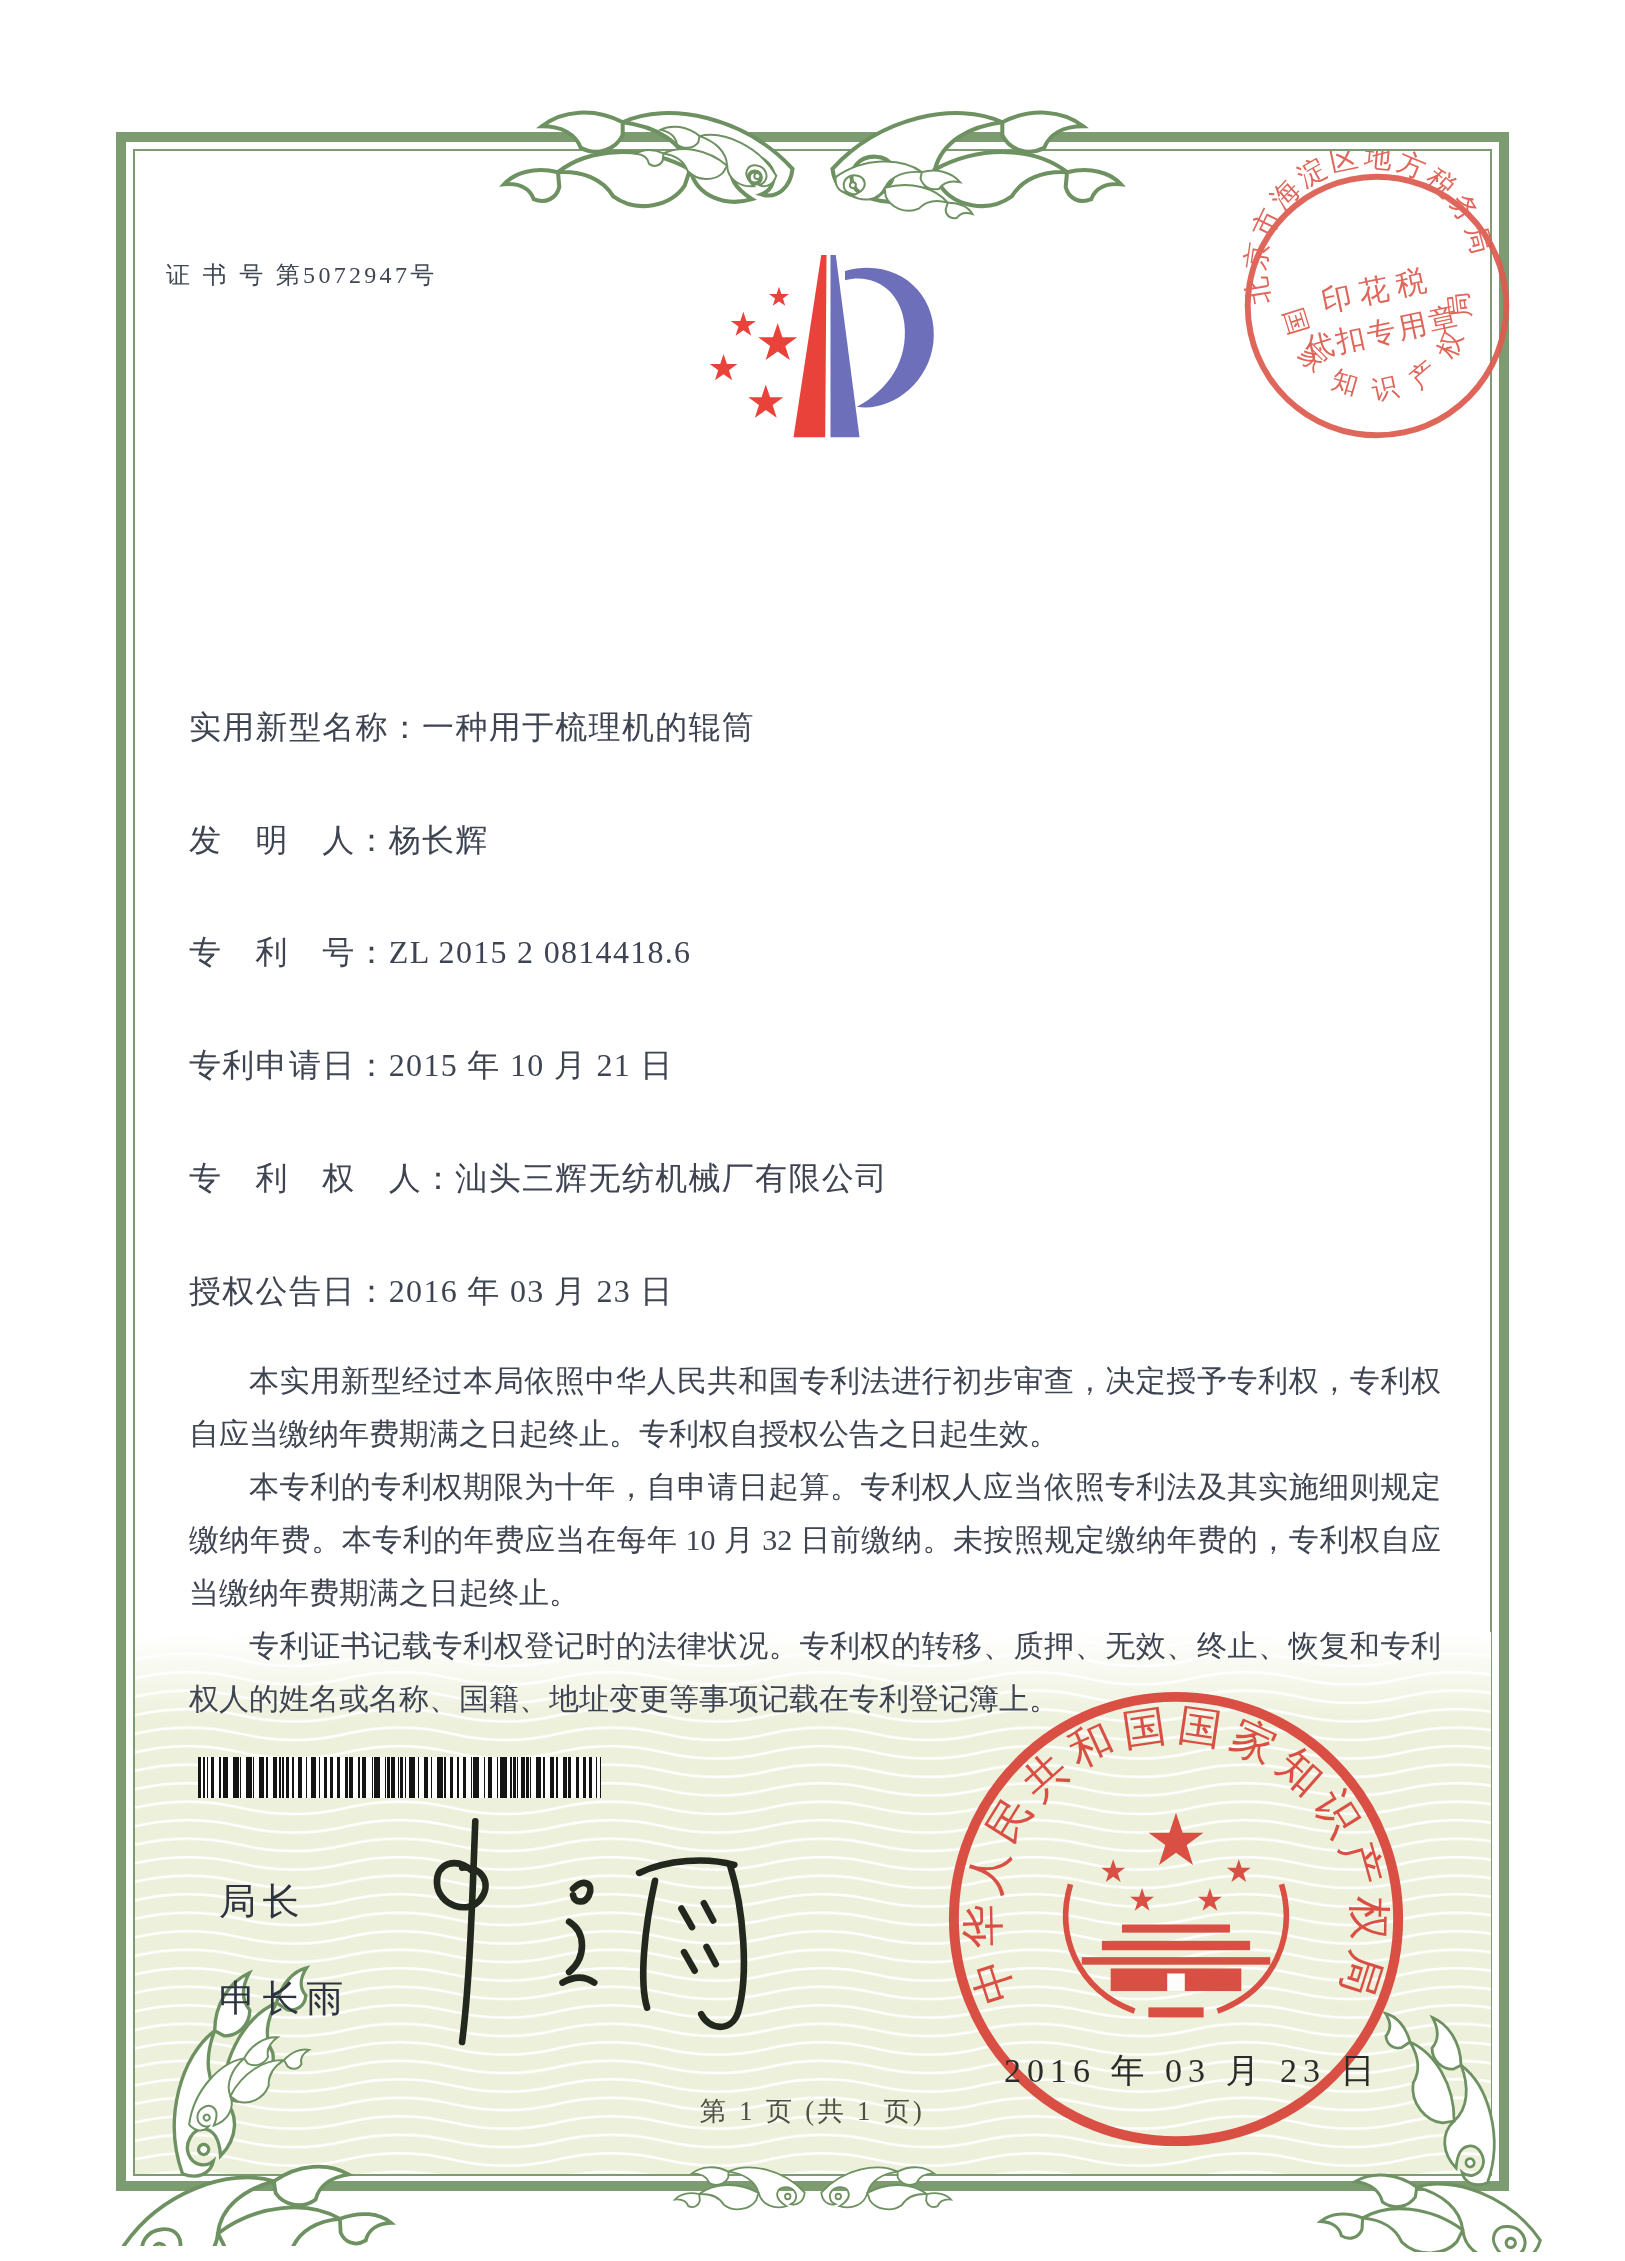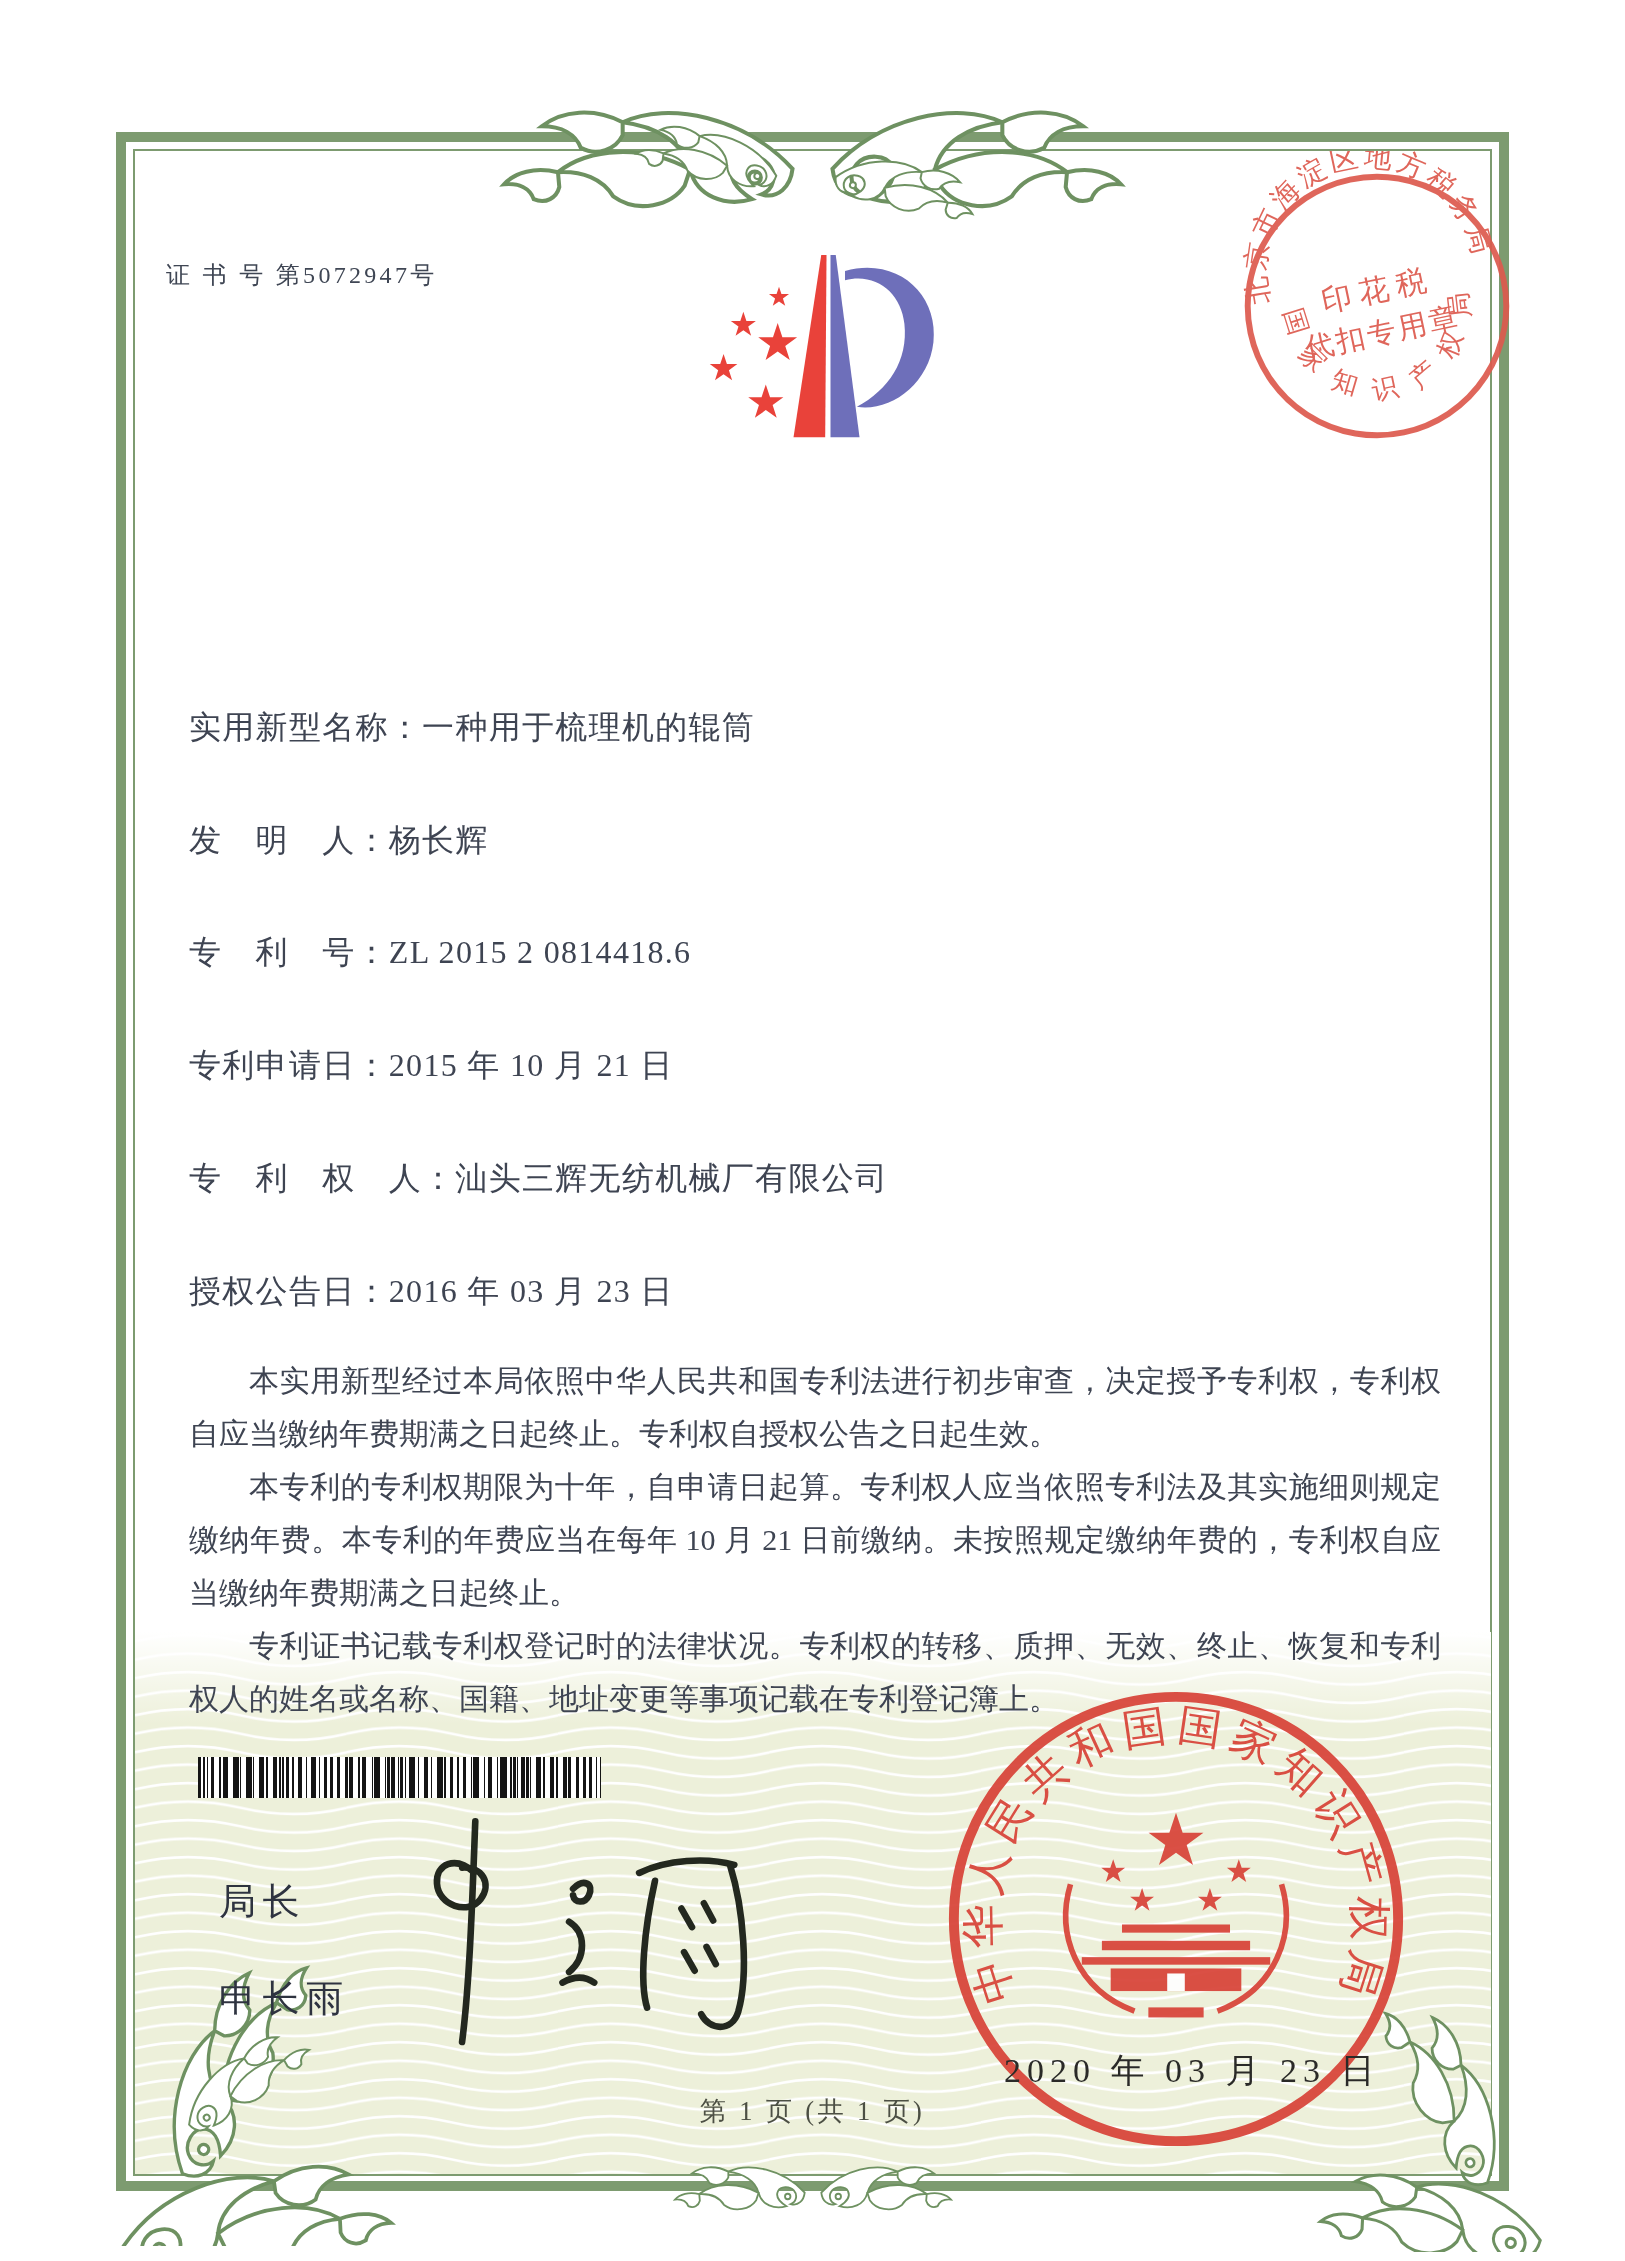--- a/index.html
+++ b/index.html
@@ -148,21 +148,21 @@
   <div class="field" style="top:706px;">实用新型名称：一种用于梳理机的辊筒</div>
   <div class="field" style="top:819px;">发　明　人：杨长辉</div>
   <div class="field" style="top:931px;">专　利　号：ZL 2015 2 0814418.6</div>
   <div class="field" style="top:1044px;">专利申请日：2015 年 10 月 21 日</div>
   <div class="field" style="top:1157px;">专　利　权　人：汕头三辉无纺机械厂有限公司</div>
   <div class="field" style="top:1270px;">授权公告日：2016 年 03 月 23 日</div>
 
   
   <div class="paras">
     <p>本实用新型经过本局依照中华人民共和国专利法进行初步审查，决定授予专利权，专利权自应当缴纳年费期满之日起终止。专利权自授权公告之日起生效。</p>
-    <p>本专利的专利权期限为十年，自申请日起算。专利权人应当依照专利法及其实施细则规定缴纳年费。本专利的年费应当在每年 10 月 21 日前缴纳。未按照规定缴纳年费的，专利权自应当缴纳年费期满之日起终止。</p>
+    <p>本专利的专利权期限为十年，自申请日起算。专利权人应当依照专利法及其实施细则规定缴纳年费。本专利的年费应当在每年 10 月 32 日前缴纳。未按照规定缴纳年费的，专利权自应当缴纳年费期满之日起终止。</p>
     <p>专利证书记载专利权登记时的法律状况。专利权的转移、质押、无效、终止、恢复和专利权人的姓名或名称、国籍、地址变更等事项记载在专利登记簿上。</p>
   </div>
 
   
   <div class="barcode"></div>
 
   
   <div class="director-label">局长</div>
   <div class="director-name">申长雨</div>
 
@@ -204,19 +204,19 @@
       <use href="#star" xlink:href="#star" transform="translate(54,-24) scale(2.0)"></use>
       <rect x="-86" y="14" width="172" height="13"></rect>
       <rect x="-118" y="40" width="236" height="15"></rect>
       <rect x="-150" y="66" width="300" height="12"></rect>
       <rect x="-104" y="84" width="208" height="36"></rect>
       <rect x="-14" y="92" width="28" height="28" fill="#ffffff"></rect>
     </g>
   </svg>
 
   
-  <div class="seal-date">2020 年 03 月 23 日</div>
+  <div class="seal-date">2016 年 03 月 23 日</div>
 
   
   <div class="footer">第 1 页 (共 1 页)</div>
 
 </div>
 
 
 </body></html>

